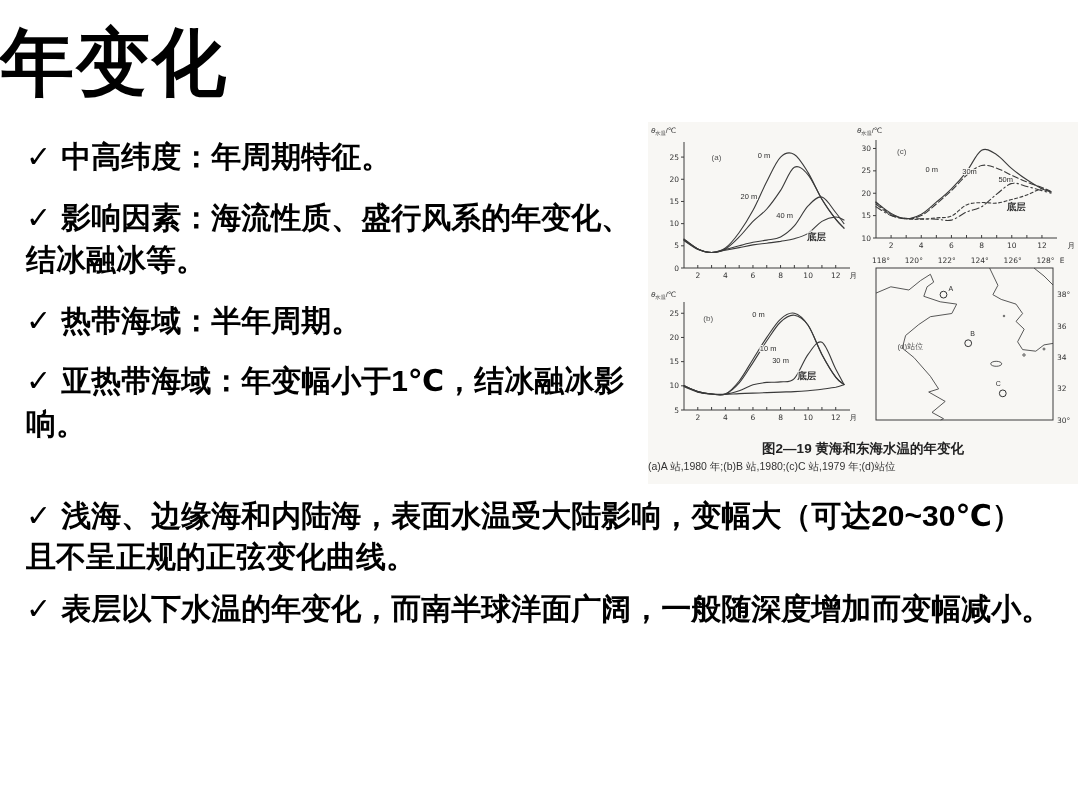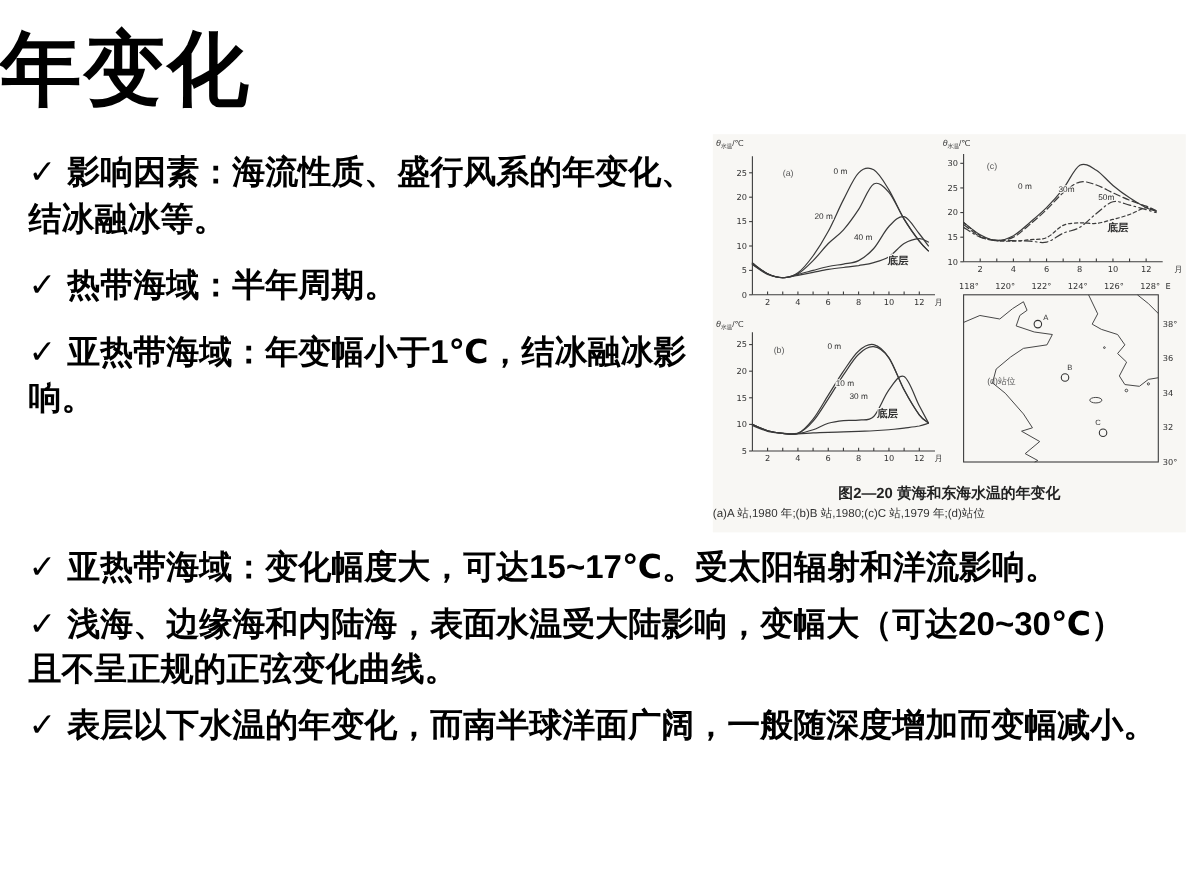--- a/index.html
+++ b/index.html
@@ -34,28 +34,28 @@
   .slet{font-size:7px;fill:#333;}
 </style>
 </head>
 <body>
 
 <div class="slide">
 
   <h1 class="title">年变化</h1>
 
   <div class="col-left">
+    <div class="bullet"><span class="chk">✓</span><span class="btxt">中高纬度：年周期特征。</span></div>
     <div class="bullet"><span class="chk">✓</span><span class="btxt">影响因素：海流性质、盛行风系的年变化、
 结冰融冰等。</span></div>
     <div class="bullet"><span class="chk">✓</span><span class="btxt">热带海域：半年周期。</span></div>
     <div class="bullet"><span class="chk">✓</span><span class="btxt">亚热带海域：年变幅小于1℃，结冰融冰影响。</span></div>
   </div>
 
   <div class="col-bottom">
-    <div class="bullet"><span class="chk">✓</span><span class="btxt">亚热带海域：变化幅度大，可达15~17℃。受太阳辐射和洋流影响。</span></div>
     <div class="bullet"><span class="chk">✓</span><span class="btxt">浅海、边缘海和内陆海，表面水温受大陆影响，变幅大（可达20~30℃）
 且不呈正规的正弦变化曲线。</span></div>
     <div class="bullet"><span class="chk">✓</span><span class="btxt">表层以下水温的年变化，而南半球洋面广阔，一般随深度增加而变幅减小。</span></div>
   </div>
 
   <div class="figure">
     <svg viewBox="0 0 212 172" style="left:0;top:0;width:212px;height:172px">
         <line x1="36" y1="20" x2="36" y2="146" class="ax"></line>
         <line x1="36" y1="146" x2="202" y2="146" class="ax"></line>
         <line x1="33" y1="35.09090909090909" x2="36" y2="35.09090909090909" class="ax"></line>
@@ -212,17 +212,17 @@
         <text x="203" y="168.6" class="tick">30°</text>
         <circle cx="89.50697674418605" cy="40.63917525773199" r="3.4" class="stn"></circle>
         <text x="94.50697674418605" y="36.63917525773199" class="slet">A</text>
         <circle cx="114.20465116279073" cy="89.21649484536087" r="3.4" class="stn"></circle>
         <text x="116.20465116279073" y="82.21649484536087" class="slet">B</text>
         <circle cx="148.7813953488374" cy="139.36082474226805" r="3.4" class="stn"></circle>
         <text x="141.7813953488374" y="132.36082474226805" class="slet">C</text>
         <text x="43.404651162790685" y="94.70103092783512" class="plabel">(d)站位</text>
       </svg>
 
-    <div class="cap1">图2—20  黄海和东海水温的年变化</div>
+    <div class="cap1">图2—19  黄海和东海水温的年变化</div>
     <div class="cap2">(a)A 站,1980 年;(b)B 站,1980;(c)C 站,1979 年;(d)站位</div>
   </div>
 
 </div>
 
 </body></html>

